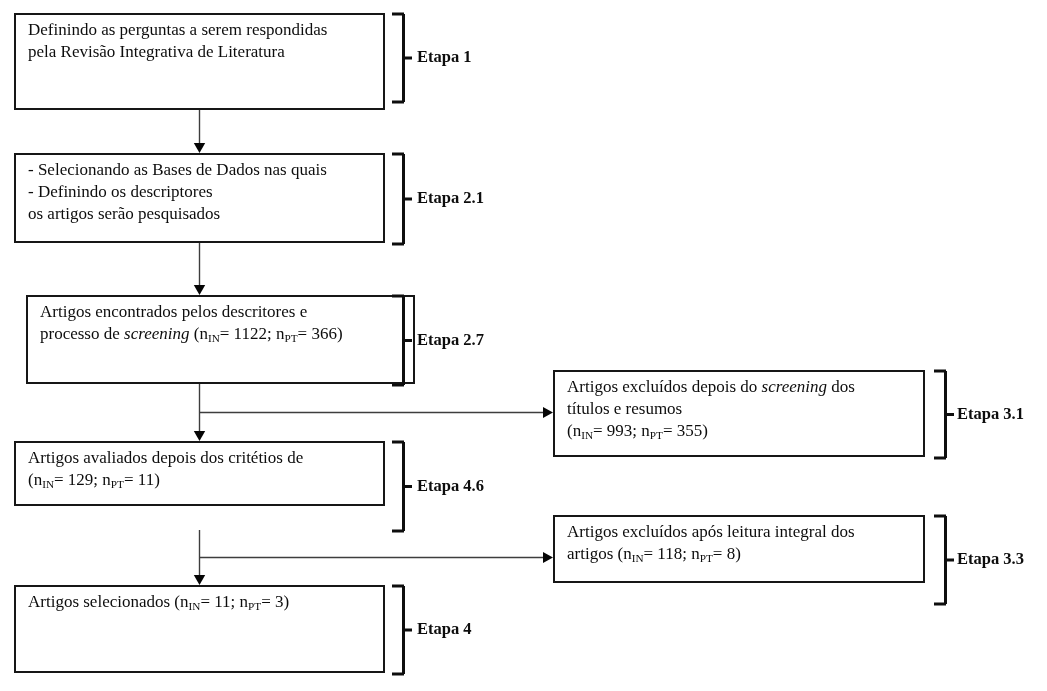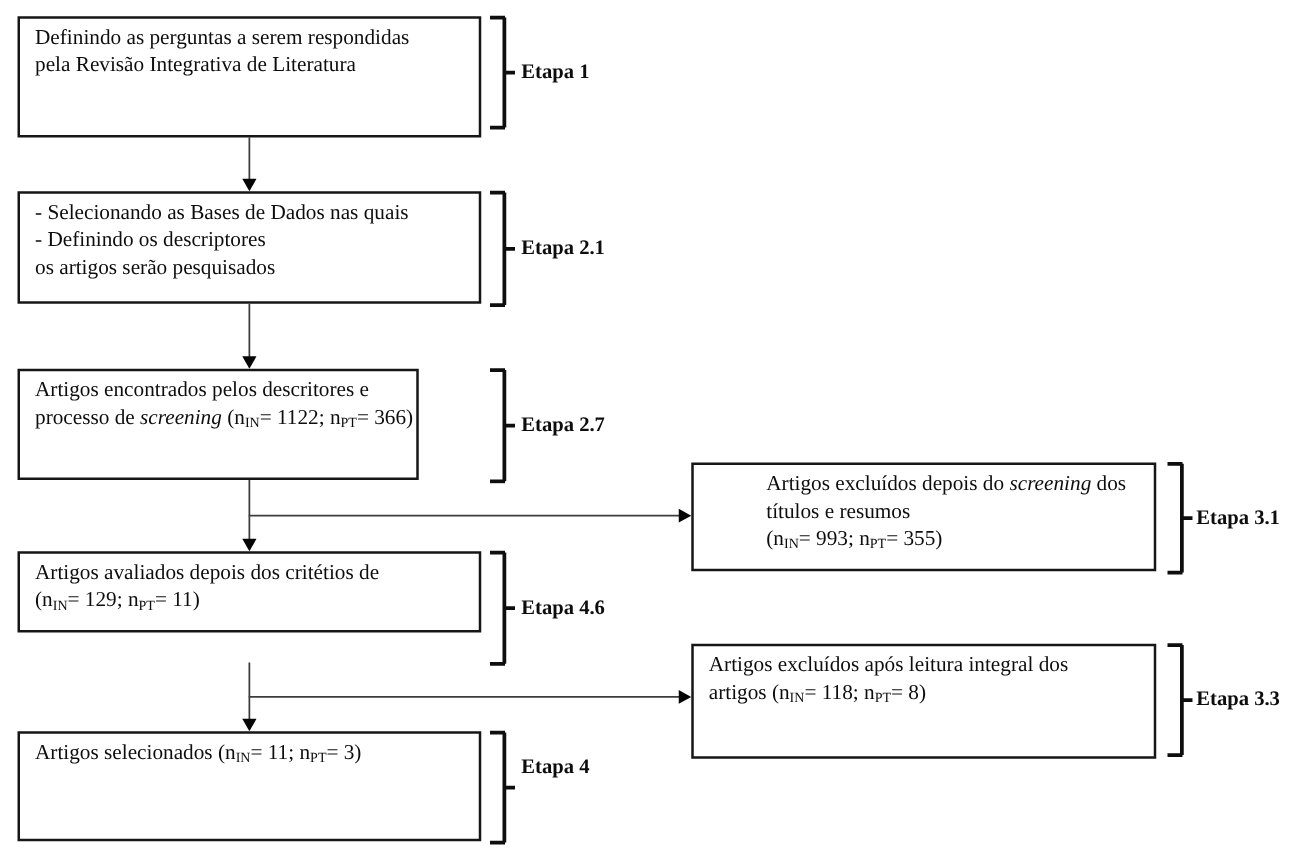--- a/index.html
+++ b/index.html
@@ -108,21 +108,21 @@
         <div class="tline"><span>- Selecionando as Bases de Dados nas quais</span></div>
         <div class="tline"><span>- Definindo os descriptores</span></div>
         <div class="tline"><span>os artigos serão pesquisados</span></div>
       </div>
   </div>
   <svg class="bracket" style="left:391px; top:152px;" width="22" height="94">
     <path d="M1 2 H13 M12.5 2 V92 M1 92 H13 M12.5 47 H21"></path>
   </svg>
   <div class="stage" style="left:417px; top:187px;">Etapa 2.1</div>
 
-  <div class="box" style="left:14px; top:295px; width:321px; height:89px;">
+  <div class="box" style="left:26px; top:295px; width:389px; height:89px;">
     <div class="box-text">
         <div class="tline"><span>Artigos encontrados pelos descritores e</span></div>
         <div class="tline"><span>processo de </span><span class="it">screening</span><span> (n</span><span class="sub">IN</span><span>= 1122; n</span><span class="sub">PT</span><span>= 366)</span></div>
       </div>
   </div>
   <svg class="bracket" style="left:391px; top:294px;" width="22" height="93">
     <path d="M1 2 H13 M12.5 2 V91 M1 91 H13 M12.5 46.5 H21"></path>
   </svg>
   <div class="stage" style="left:417px; top:329px;">Etapa 2.7</div>
 
@@ -138,35 +138,35 @@
   <div class="stage" style="left:417px; top:475px;">Etapa 4.6</div>
 
   <div class="box" style="left:14px; top:585px; width:371px; height:88px;">
     <div class="box-text">
         <div class="tline"><span>Artigos selecionados (n</span><span class="sub">IN</span><span>= 11; n</span><span class="sub">PT</span><span>= 3)</span></div>
       </div>
   </div>
   <svg class="bracket" style="left:391px; top:584px;" width="22" height="92">
     <path d="M1 2 H13 M12.5 2 V90 M1 90 H13 M12.5 46 H21"></path>
   </svg>
-  <div class="stage" style="left:417px; top:602px;">Etapa 4</div>
+  <div class="stage" style="left:417px; top:618px;">Etapa 4</div>
 
-  <div class="box" style="left:553px; top:370px; width:372px; height:87px;padding-left:46px;">
+  <div class="box" style="left:553px; top:370px; width:372px; height:87px;">
     <div class="box-text">
         <div class="tline"><span>Artigos excluídos depois do </span><span class="it">screening</span><span> dos</span></div>
         <div class="tline"><span>títulos e resumos</span></div>
         <div class="tline"><span>(n</span><span class="sub">IN</span><span>= 993; n</span><span class="sub">PT</span><span>= 355)</span></div>
       </div>
   </div>
   <svg class="bracket" style="left:933px; top:369px;" width="22" height="91">
     <path d="M1 2 H13 M12.5 2 V89 M1 89 H13 M12.5 45.5 H21"></path>
   </svg>
   <div class="stage" style="left:957px; top:403px;">Etapa 3.1</div>
 
-  <div class="box" style="left:553px; top:515px; width:372px; height:92px;">
+  <div class="box" style="left:553px; top:515px; width:372px; height:68px;">
     <div class="box-text">
         <div class="tline"><span>Artigos excluídos após leitura integral dos</span></div>
         <div class="tline"><span>artigos (n</span><span class="sub">IN</span><span>= 118; n</span><span class="sub">PT</span><span>= 8)</span></div>
       </div>
   </div>
   <svg class="bracket" style="left:933px; top:514px;" width="22" height="92">
     <path d="M1 2 H13 M12.5 2 V90 M1 90 H13 M12.5 46 H21"></path>
   </svg>
   <div class="stage" style="left:957px; top:548px;">Etapa 3.3</div>
 

